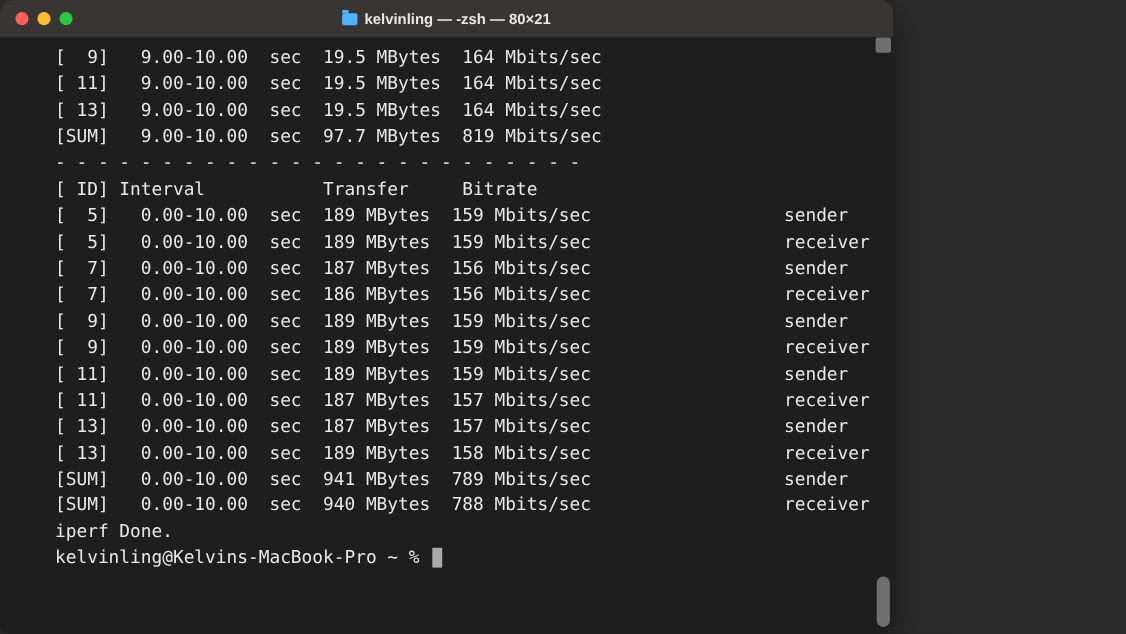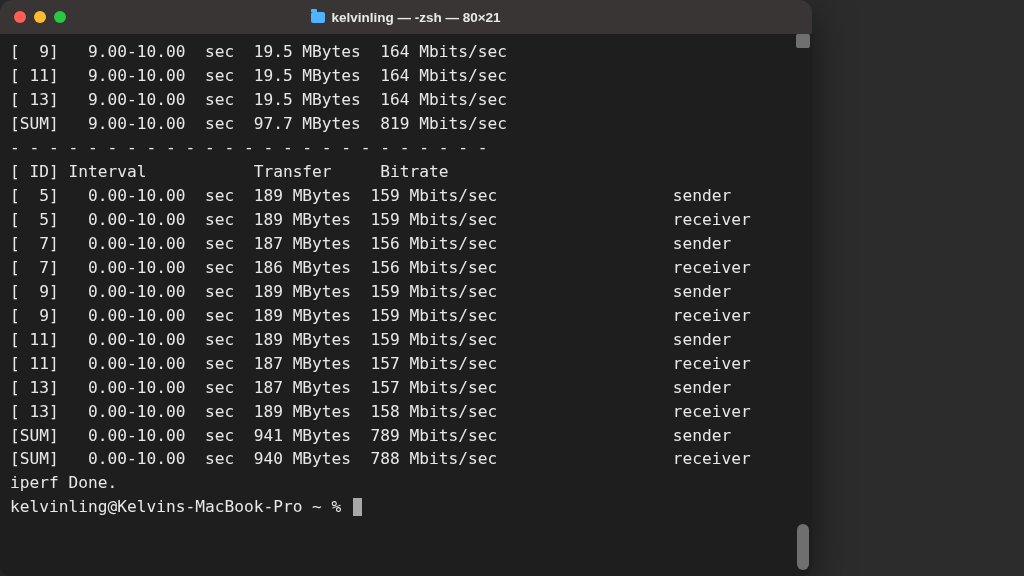--- a/index.html
+++ b/index.html
@@ -80,21 +80,21 @@
     flex: 1;
     background: #1e1e1e;
     padding: 6px 10px 8px 10px;
     color: #e8e8e8;
     font-size: 16.2px;
     line-height: 1.48;
     white-space: pre;
     overflow: hidden;
     position: relative;
   }
-  .line { display: block; }
+  .line { display: block; margin-left: 40px; }
   .cursor {
     display: inline-block;
     width: 9px;
     height: 18px;
     background: #a8a8a8;
     vertical-align: text-bottom;
     margin-left: 2px;
   }
   .scrollbar-track {
     position: absolute;

